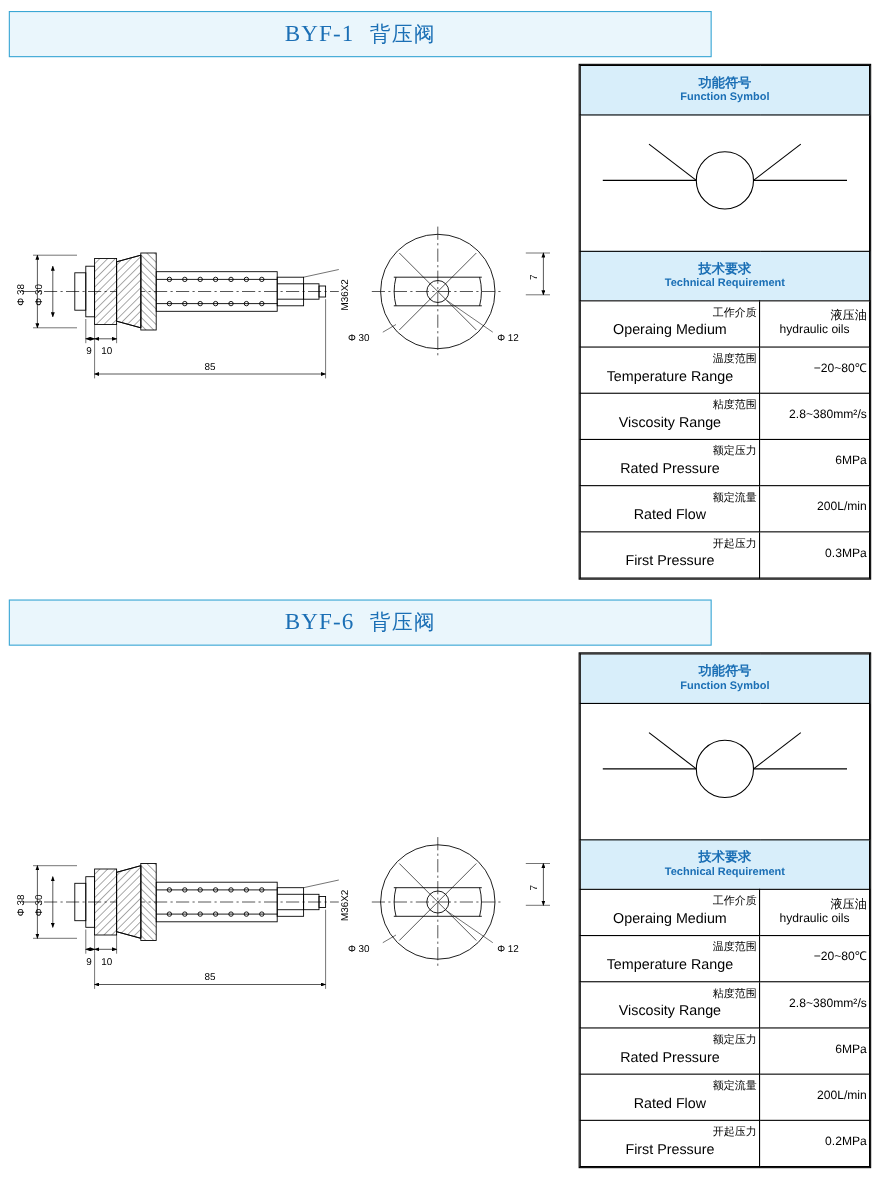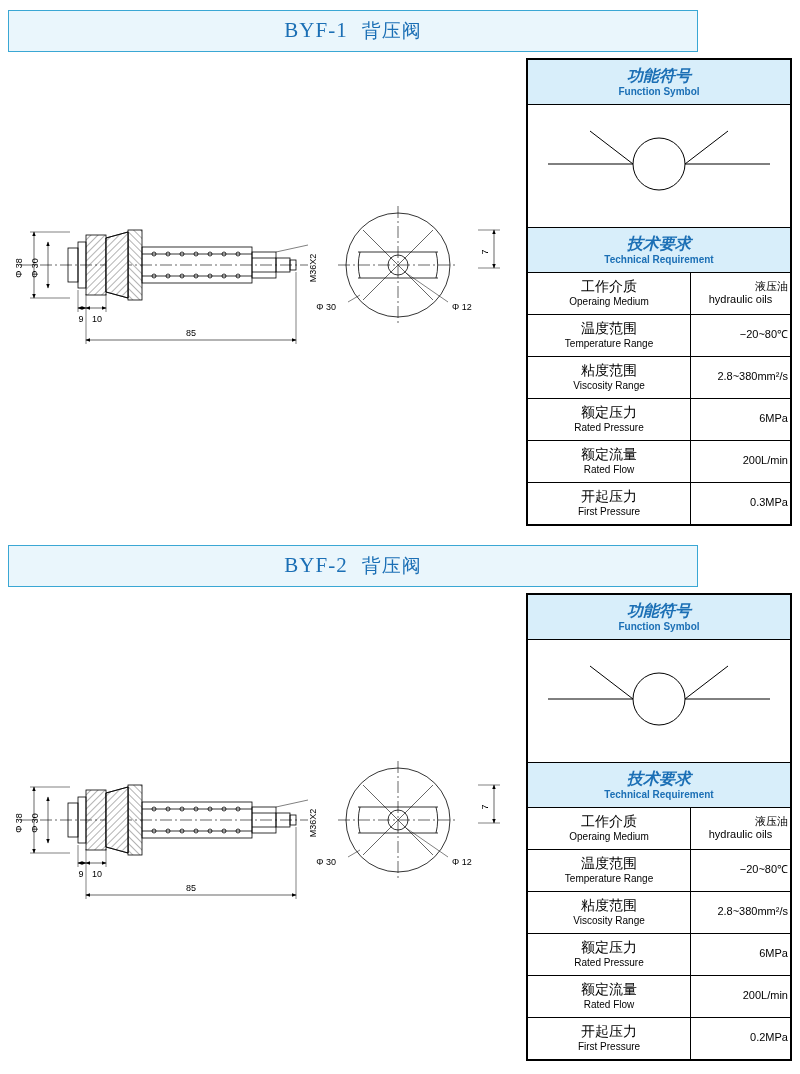--- a/index.html
+++ b/index.html
@@ -17,21 +17,21 @@
   }
   .page {
     position: relative;
     width: 800px;
     height: 1074px;
   }
   
   .title-bar {
     position: absolute;
     left: 8px;
-    width: 690px;
+    width: 639px;
     height: 42px;
     border: 1px solid #3aa7d4;
     background: #eaf6fc;
     box-sizing: border-box;
   }
   .title-bar .title-text {
     position: absolute;
     left: 0;
     right: 0;
     top: 50%;
@@ -71,40 +71,40 @@
   }
   .hdr {
     background: #d8eefa;
     color: #1b6fb5;
     font-weight: bold;
     height: 38px;
   }
   .hdr .cn {
     display: block;
     font-family: "DejaVu Sans", sans-serif;
-    font-size: 16px;
-    font-style: italic;
+    font-size: 12px;
   }
   .hdr .en {
     display: block;
     font-family: "Liberation Sans", sans-serif;
     font-size: 10px;
   }
   .sym-cell {
     height: 120px;
     padding: 0 !important;
   }
   .lbl .cn {
     display: block;
-    font-family: Liberation Serif, serif;
-    font-size: 14px;
+    font-family: Liberation Mono, monospace;
+    font-size: 10px;
+    text-align: right;
   }
   .lbl .en {
     display: block;
-    font-size: 10px;
+    font-size: 13px;
   }
   .val {
     font-size: 12px;
   }
   .val .l1 { display:block;text-align:right; }
   .val .l2 { display:block; }
   .row-h { height: 42px; }
 
   
   .drawing {
@@ -319,21 +319,21 @@
         <td class="val">
           <span class="l1">0.3MPa</span>
         </td>
       </tr>
     </tbody>
       </table>
   </div>
 
   <div class="title-bar" style="top:545px;">
     <div class="title-text">
-      <span>BYF-2</span><span class="cn">背压阀</span>
+      <span>BYF-6</span><span class="cn">背压阀</span>
     </div>
   </div>
 
   <div class="drawing" style="top:745px;left:8px;">
     <svg width="510" height="220" viewBox="0 0 510 220">
       <g stroke="#000" fill="none" stroke-width="0.8">
         <line x1="12" y1="75" x2="300" y2="75" stroke-dasharray="12,3,2,3" stroke-width="0.6"></line>
 
         <rect x="78" y="45" width="20" height="60" fill="url(#hatch1)"></rect>
         <rect x="120" y="40" width="14" height="70" fill="url(#hatch2)"></rect>

